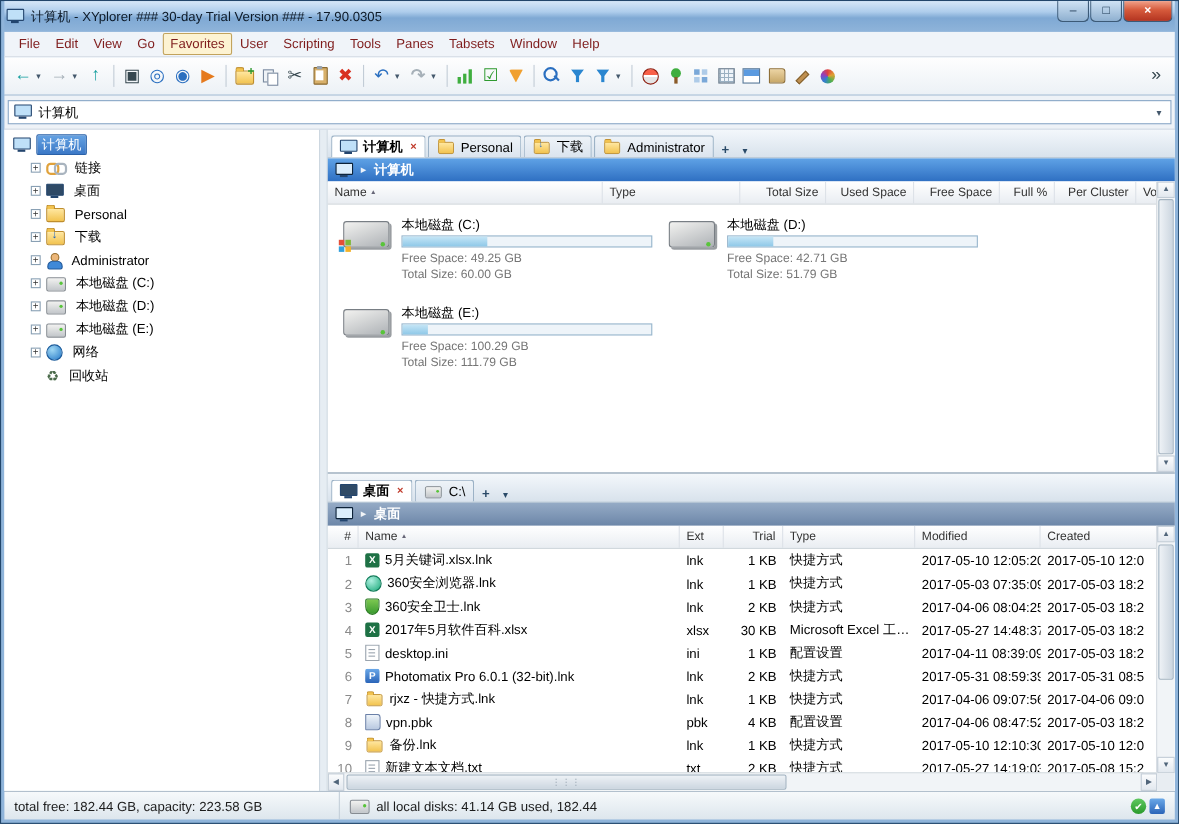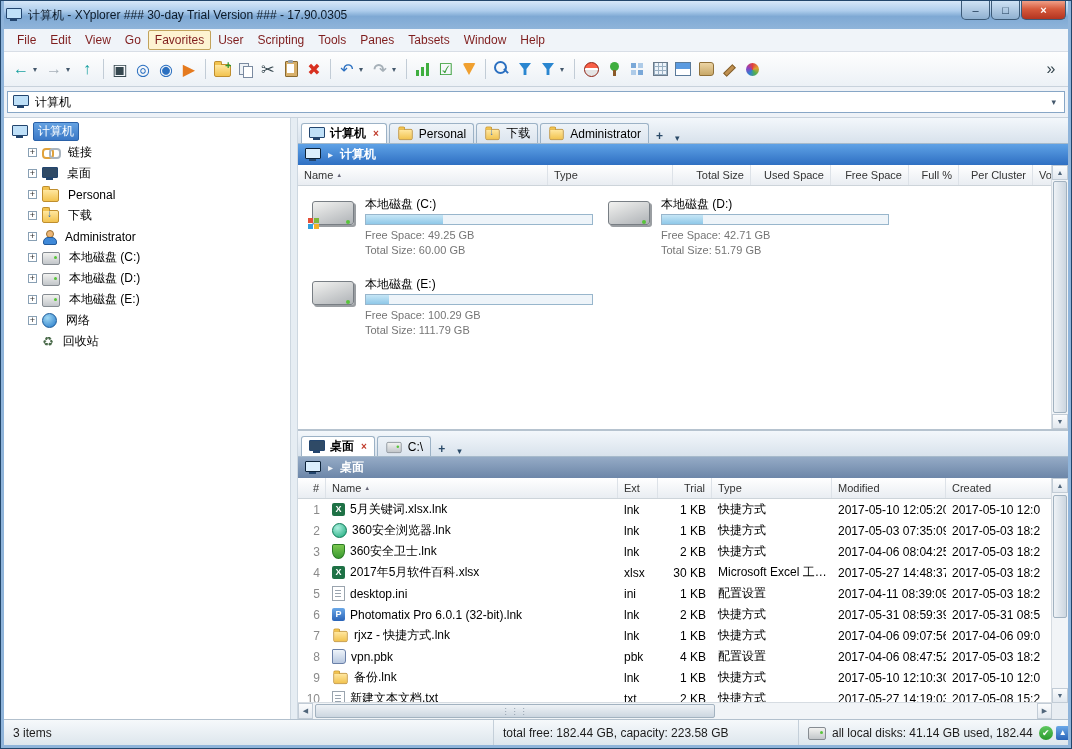--- a/index.html
+++ b/index.html
@@ -589,23 +589,20 @@
             <span class="sbtn h">▶</span>
           </div>
           <div class="corner"></div>
         </div>
       </div>
 
     </div>
   </div>
 
   <div class="statusbar">
-    <div class="ssec s1">
-      <span>3 items</span>
-    </div>
     <div class="ssec s2">
       <span>total free: 182.44 GB, capacity: 223.58 GB</span>
     </div>
     <div class="ssec s3">
       <span class="i i-drive"></span>
       <span>all local disks: 41.14 GB used, 182.44</span>
       <span class="sicons">
         <span class="i i-ok">✔</span>
         <span class="i i-upbox">▲</span>
       </span>

